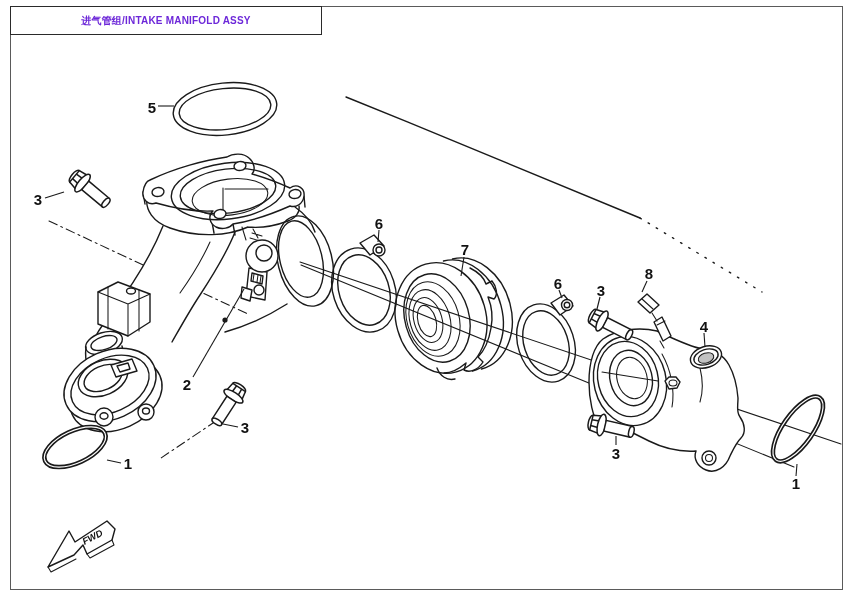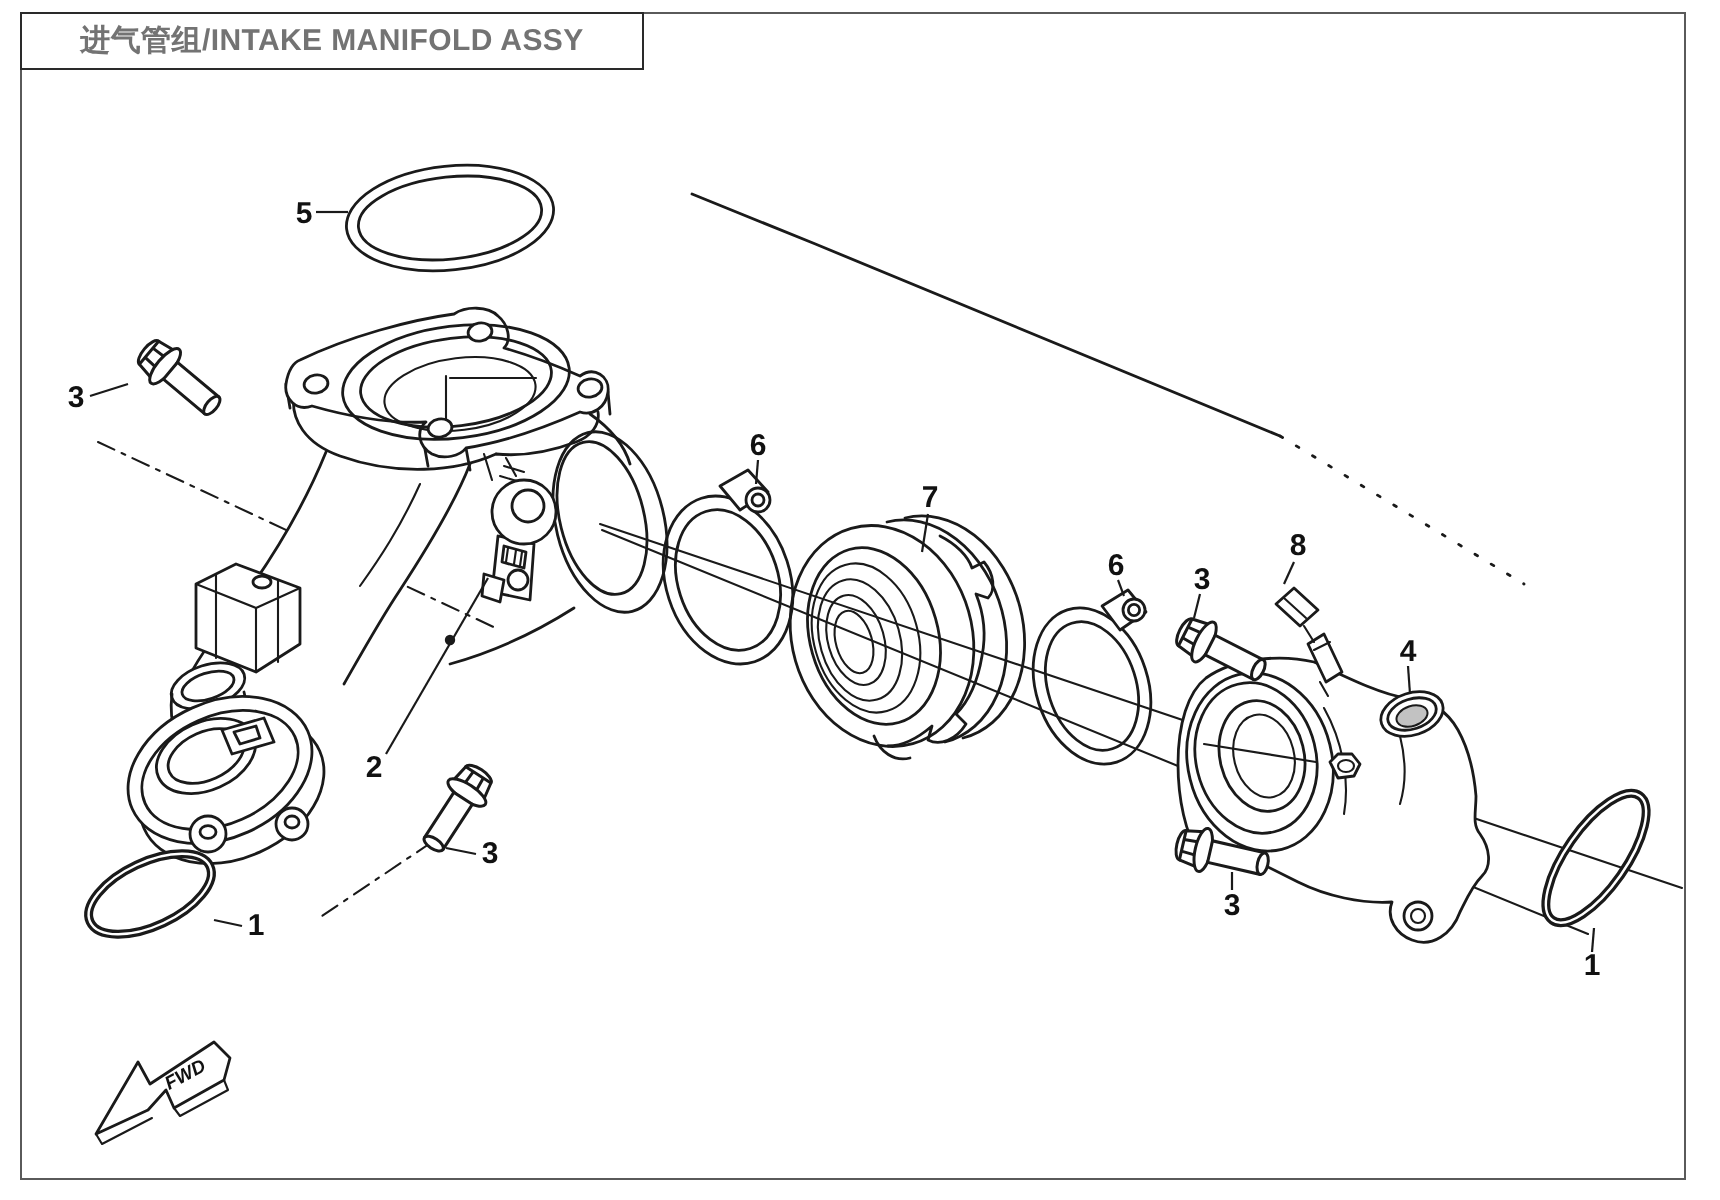--- a/index.html
+++ b/index.html
@@ -8,21 +8,21 @@
     font-family:"Liberation Sans", sans-serif; overflow:hidden;
   }
   .frame {
     position:absolute; left:10px; top:6px; width:833px; height:584px;
     border:1.5px solid #5a5a5a; box-sizing:border-box;
   }
   .title-box {
     position:absolute; left:10px; top:6px; width:312px; height:29px;
     border:1.6px solid #2a2a2a; box-sizing:border-box; background:#fff;
     display:flex; align-items:center; justify-content:center;
-    font-weight:bold; font-size:15px; color:#737373; letter-spacing:0.2px;
+    font-weight:bold; font-size:10px; color:#6d28d9; letter-spacing:0.2px;
     white-space:nowrap;
   }
   svg.art { position:absolute; left:0; top:0; }
   .ln  { fill:none; stroke:#1a1a1a; stroke-width:1.4; stroke-linecap:round; stroke-linejoin:round; }
   .fw  { fill:#ffffff; stroke:#1a1a1a; stroke-width:1.4; stroke-linejoin:round; }
   .thin{ stroke-width:1.05; }
   .callout-num {
     font-family:"Liberation Sans", sans-serif; font-weight:bold; font-size:15px;
     fill:#111; text-anchor:middle; dominant-baseline:central;
   }

